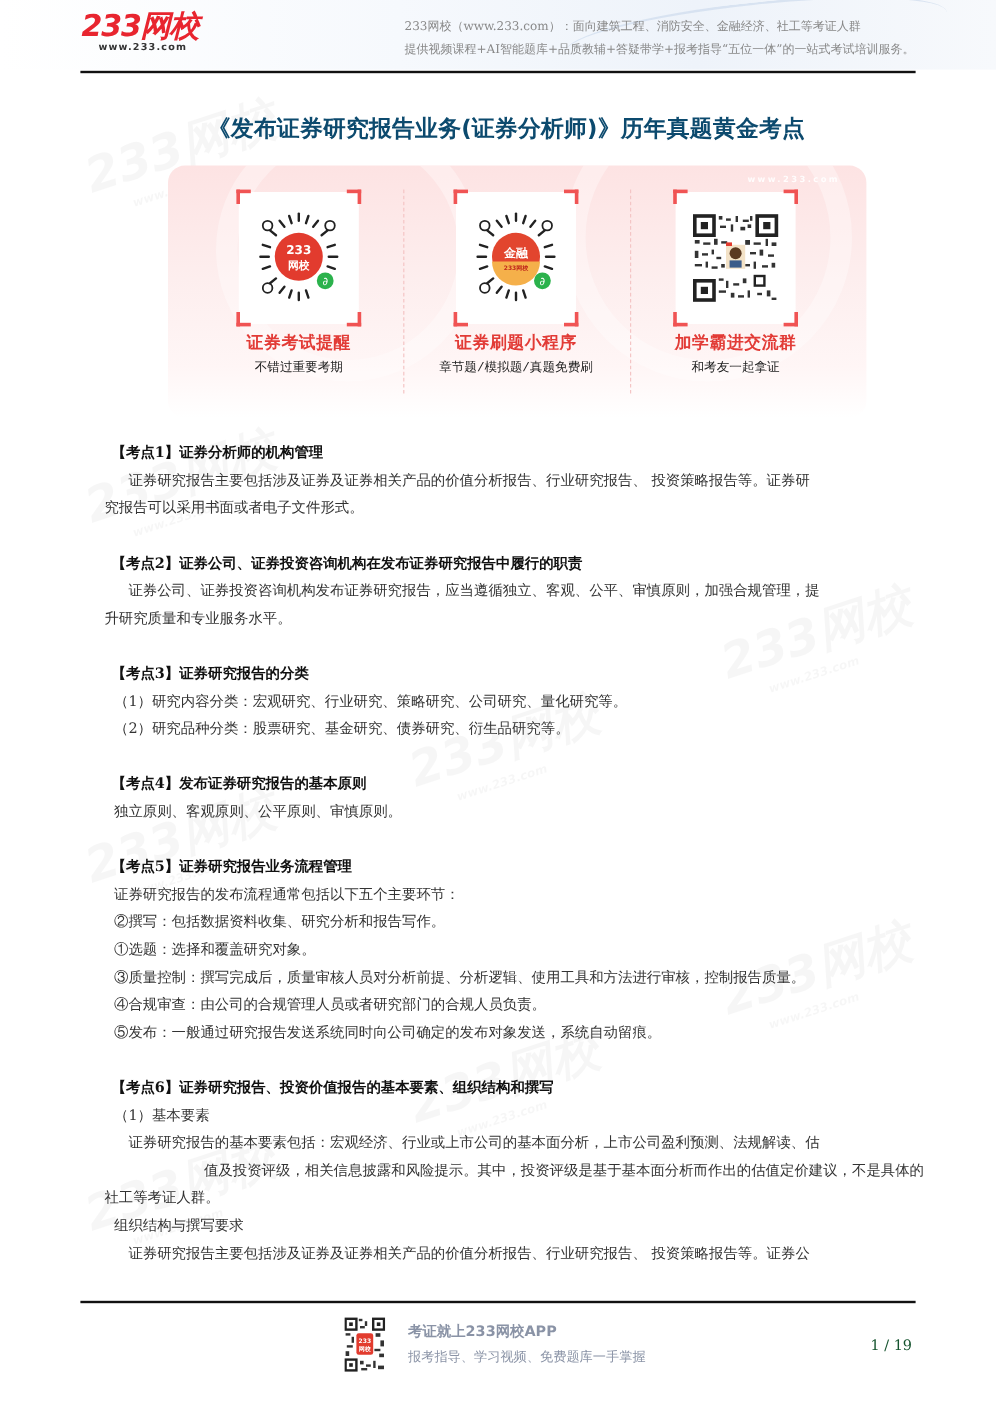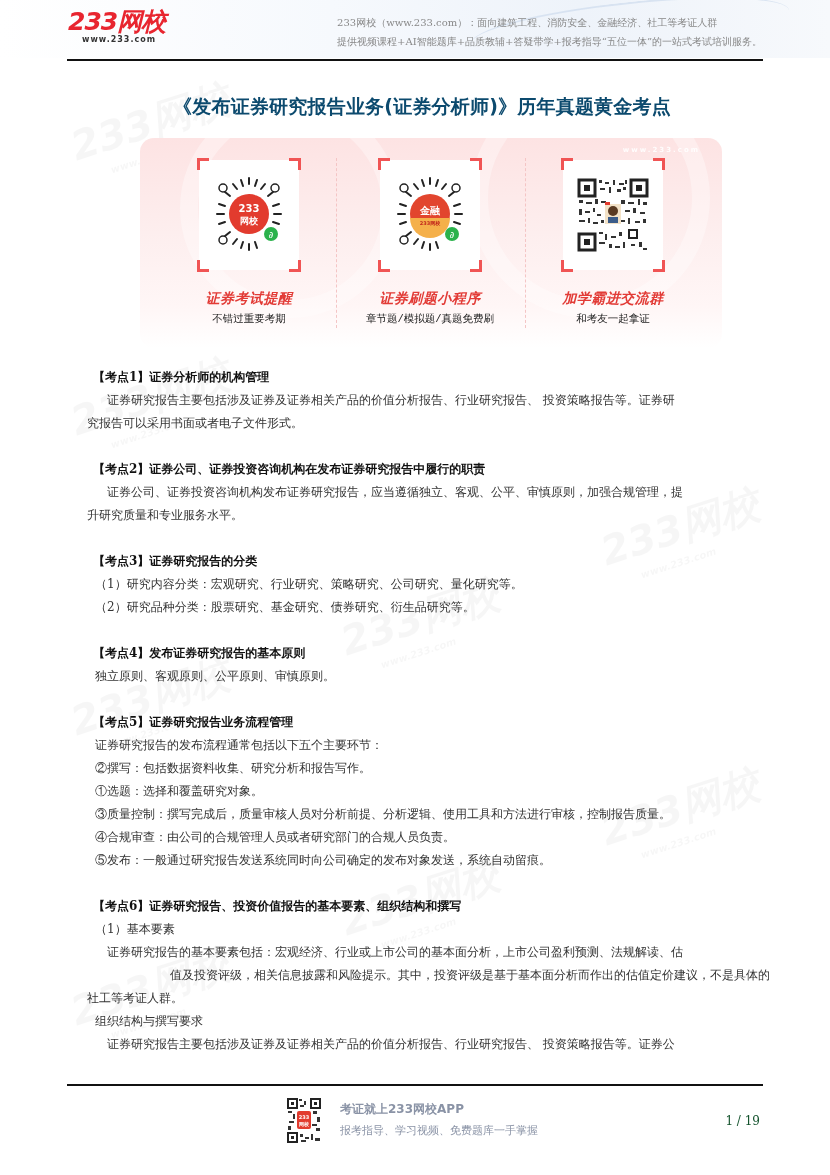--- a/index.html
+++ b/index.html
@@ -31,22 +31,22 @@
     font-size: 7px; color: #fff; letter-spacing: 2px; font-weight: bold; opacity: 0.9; }
   .banner-deco { position: absolute; border-radius: 50%; border: 18px solid rgba(255,255,255,0.35); }
   .qr-col { position: absolute; top: 22px; width: 160px; text-align: center; }
   .qr-frame { position: relative; width: 100px; height: 110px; margin: 0 auto; background: #fff; }
   .corner { position: absolute; width: 12px; height: 12px; border-color: #f05454; border-style: solid; }
   .c-tl { left: -2px; top: -2px; border-width: 3px 0 0 3px; }
   .c-tr { right: -2px; top: -2px; border-width: 3px 3px 0 0; }
   .c-bl { left: -2px; bottom: -2px; border-width: 0 0 3px 3px; }
   .c-br { right: -2px; bottom: -2px; border-width: 0 3px 3px 0; }
   .qr-inner { position: absolute; left: 12px; top: 14px; width: 76px; height: 80px; }
-  .qr-label { margin-top: 20px; font-family: "DejaVu Sans", sans-serif; font-weight: bold;
-    font-size: 14px; color: #e23b36; letter-spacing: 0.5px; font-style: italic; }
+  .qr-label { margin-top: 7px; font-family: "DejaVu Sans", sans-serif; font-weight: bold;
+    font-size: 14px; color: #e23b36; letter-spacing: 0.5px; }
   .qr-sub { margin-top: 4px; font-family: Liberation Mono, monospace; font-size: 10.5px; color: #222; }
   .col-divider { position: absolute; top: 20px; width: 0; height: 170px; border-left: 1px dashed #f4c5c5; }
 
   
   .content { position: absolute; left: 95px; top: 366px; width: 675px; font-size: 12px; line-height: 23px; color: #333; }
   .section { margin-bottom: 23px; }
   .sec-head { font-weight: bold; color: #111; margin-left: -2px; }
   .line { white-space: nowrap; }
 
   

